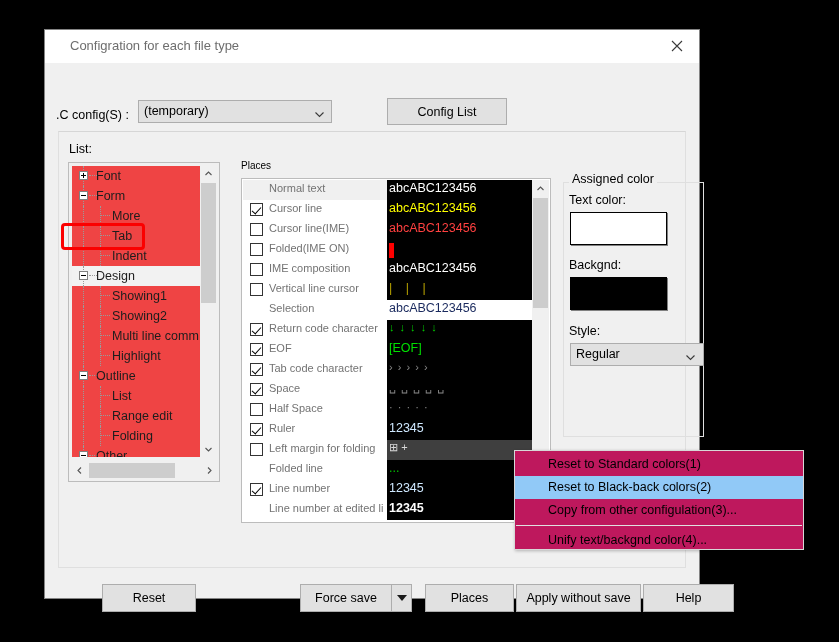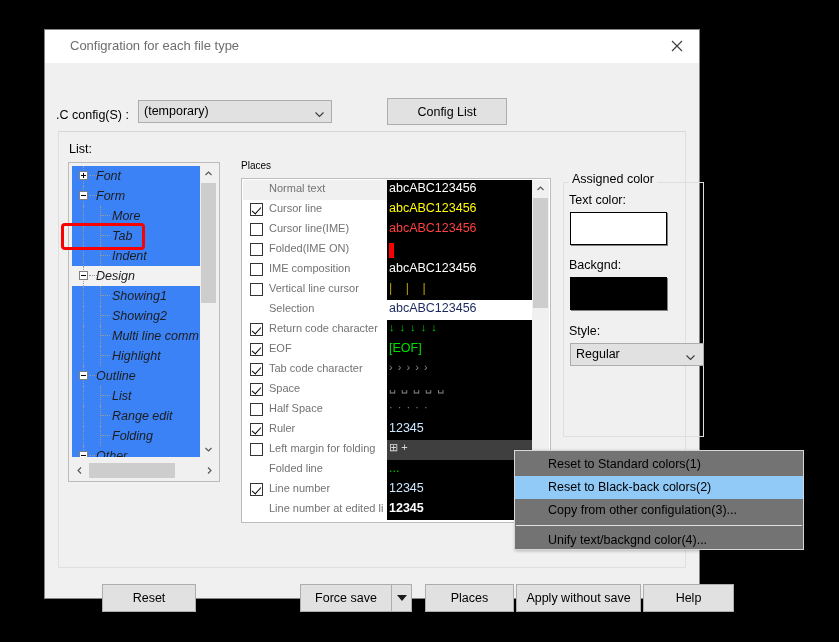--- a/index.html
+++ b/index.html
@@ -95,23 +95,22 @@
     position: absolute; left: 23px; top: 132px;
     width: 152px; height: 320px;
     background: #f0f0f0;
     border: 1px solid #bcbcbc;
     box-sizing: border-box;
     padding: 2px;
   }
   .tree-inner {
     position: absolute; left: 3px; top: 3px;
     width: 130px; height: 291px;
-    background: #3b82f6;
+    background: #ef4444;
     overflow: hidden;
-    font-style: italic;
   }
   .tree-item {
     position: relative;
     height: 20px;
     font-size: 12.5px;
     color: #1d1d1d;
     white-space: nowrap;
     line-height: 20px;
   }
   .tree-item .tx { position:absolute; top:0; }
@@ -310,21 +309,21 @@
   }
   .btn-cancel  { left: 380px; top: 554px; width: 89px; }
   .btn-apply   { left: 471px; top: 554px; width: 125px; }
   .btn-help    { left: 598px; top: 554px; width: 91px; }
 
   
   .ctx-menu {
     position: absolute;
     left: 514px; top: 450px;
     width: 290px; height: 100px;
-    background: #737373;
+    background: #be185d;
     border: 1px solid #d7d7d7;
     box-shadow: 1px 1px 3px rgba(0,0,0,0.25);
     box-sizing: border-box;
     padding: 2px 0;
   }
   .ctx-item {
     height: 23px;
     line-height: 23px;
     padding-left: 33px;
     font-size: 12.5px;

